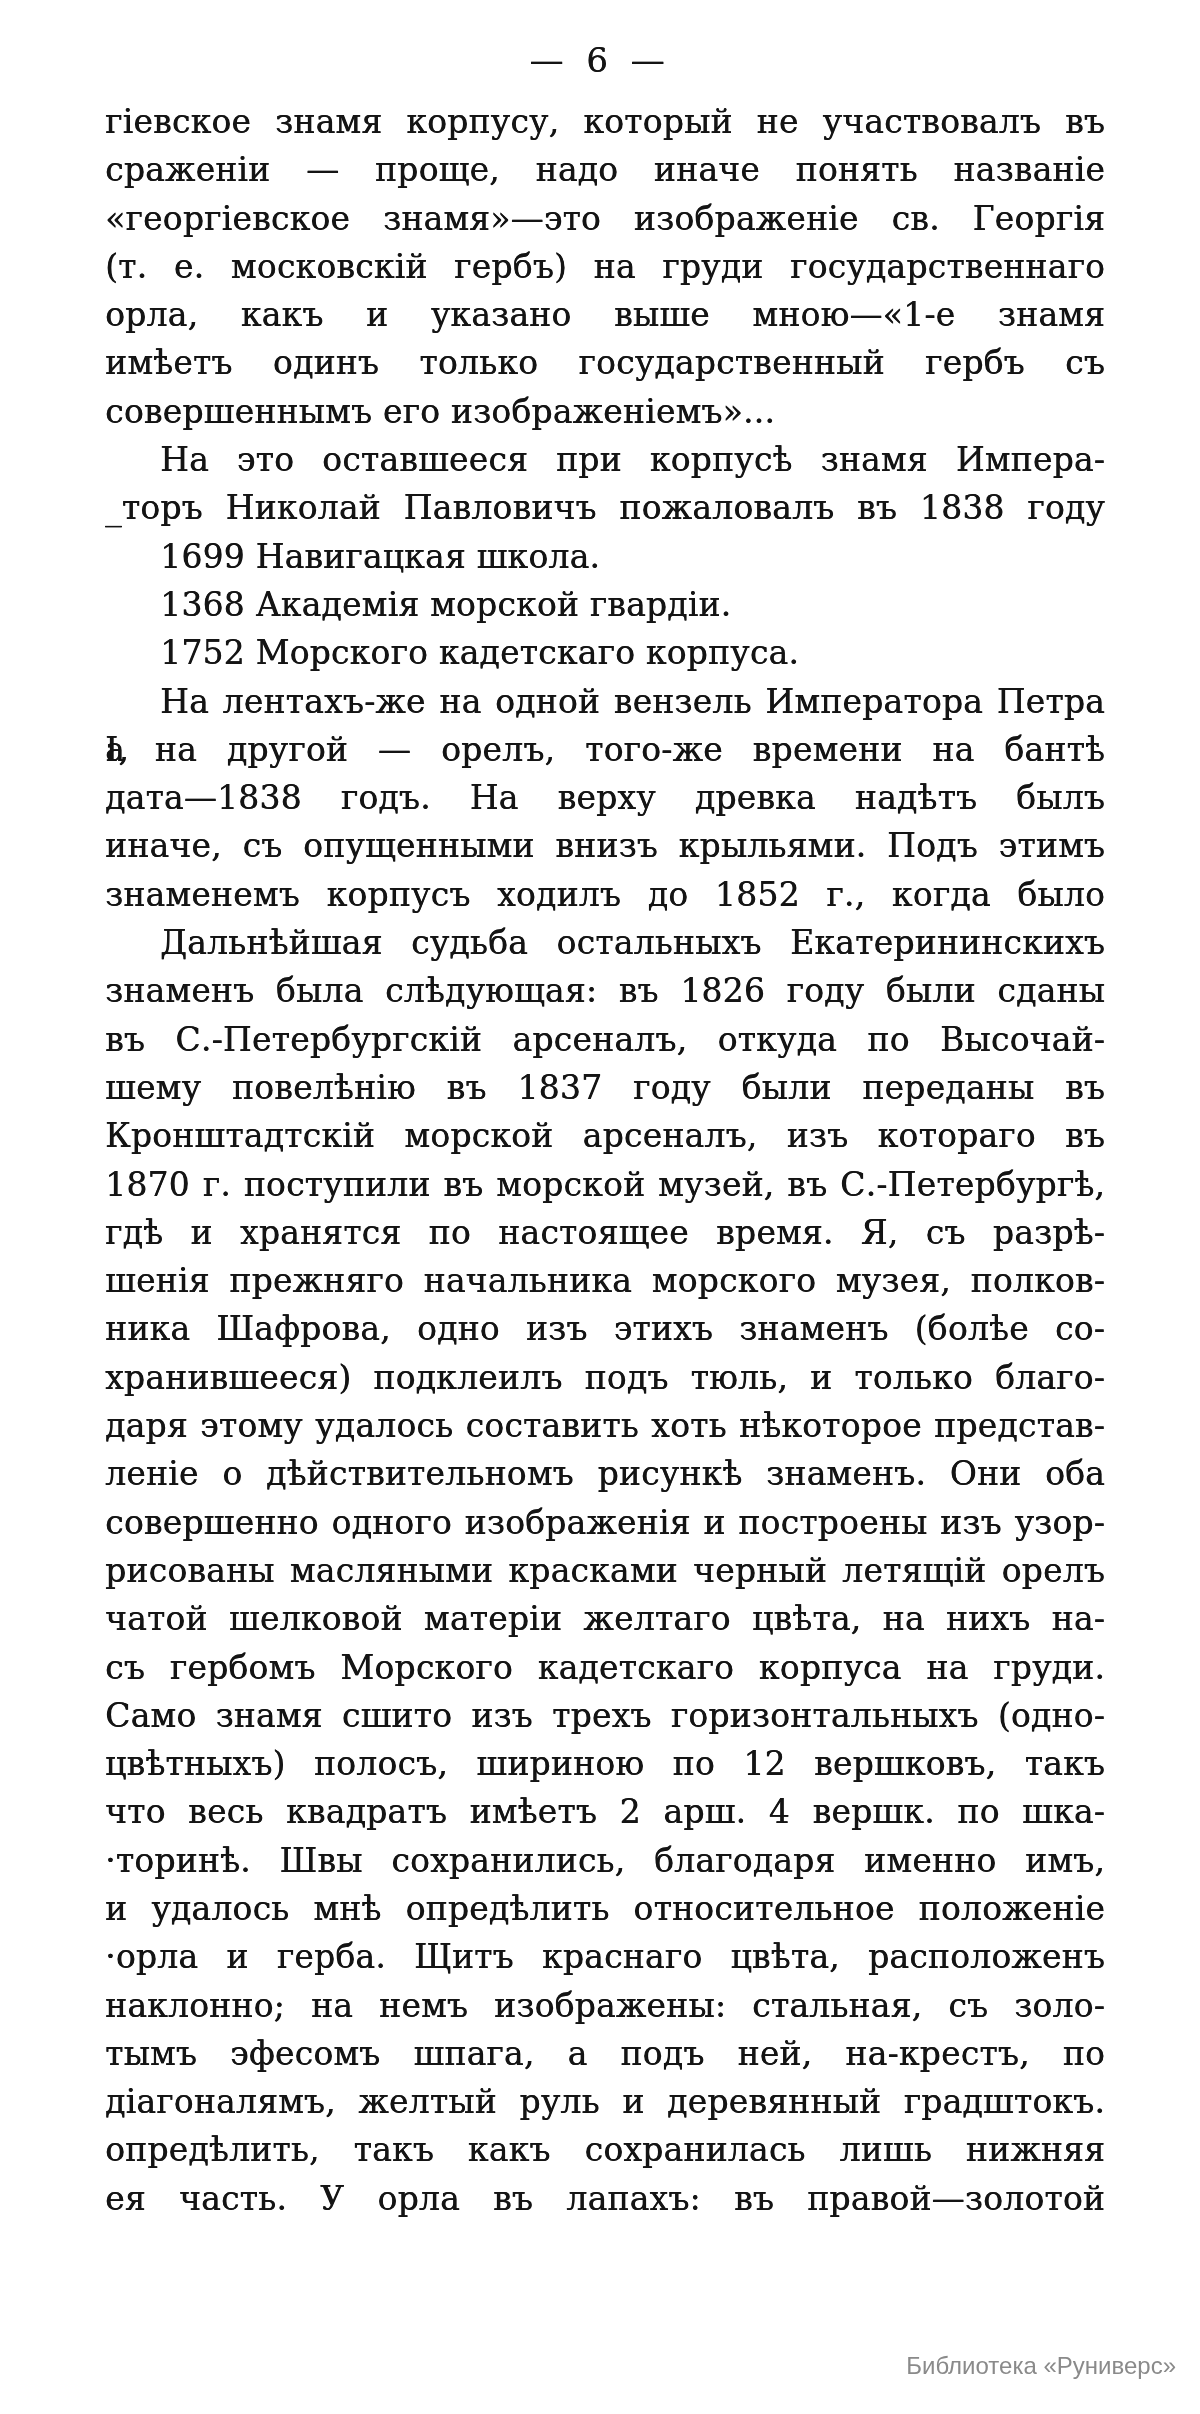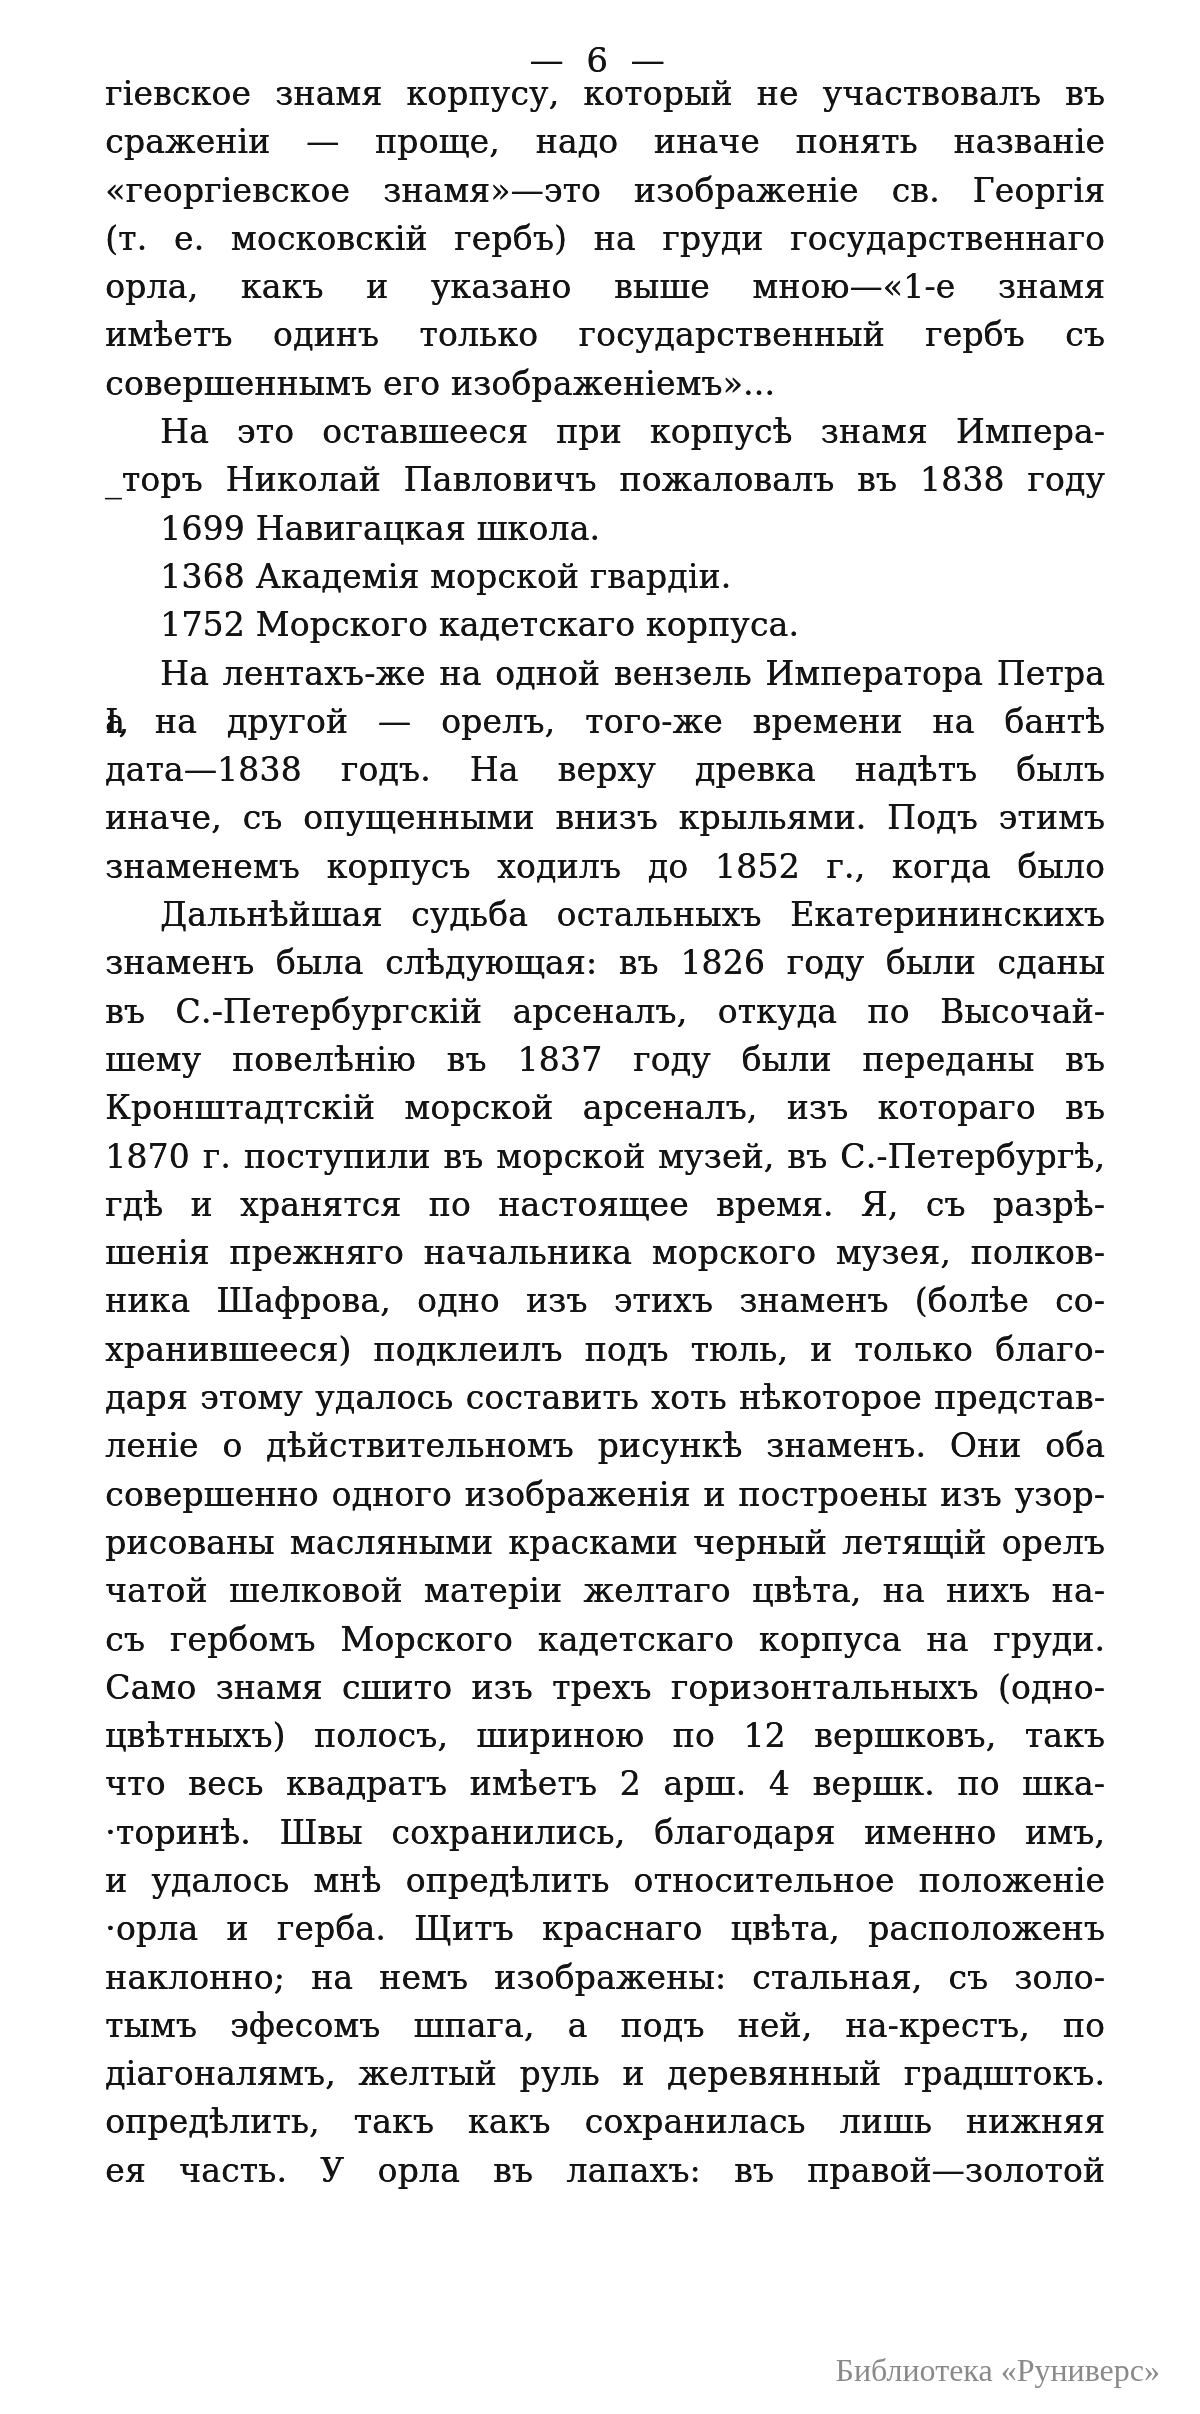--- a/index.html
+++ b/index.html
@@ -22,21 +22,21 @@
     left: 0;
     width: 100%;
     text-align: center;
     font-size: 34px;
     letter-spacing: 6px;
     color: #141414;
     text-shadow: 0.4px 0 0 currentColor;
   }
   .page-text {
     position: absolute;
-    top: 70px;
+    top: 98px;
     left: 105px;
     width: 1000px;
   }
   .line {
     height: 48.3px;
     line-height: 48.3px;
     font-size: 33px;
     text-align: justify;
     text-align-last: justify;
     text-shadow: 0.45px 0 0 currentColor;
@@ -45,23 +45,23 @@
   .line.noj {
     text-align: right;
     text-align-last: left;
   }
   .line.ind {
     text-indent: 55px;
   }
   .watermark {
     position: absolute;
     top: 2352px;
-    right: 40px;
-    font-family: Liberation Serif, serif;
-    font-size: 32px;
+    right: 24px;
+    font-family: Liberation Sans, sans-serif;
+    font-size: 24px;
     font-weight: normal;
   }
 </style>
 </head>
 <body>
 
 <div class="scan-page" style="color: rgb(20, 20, 20);">
   <div class="page-number">—  6  —</div>
 
   <div class="page-text">

